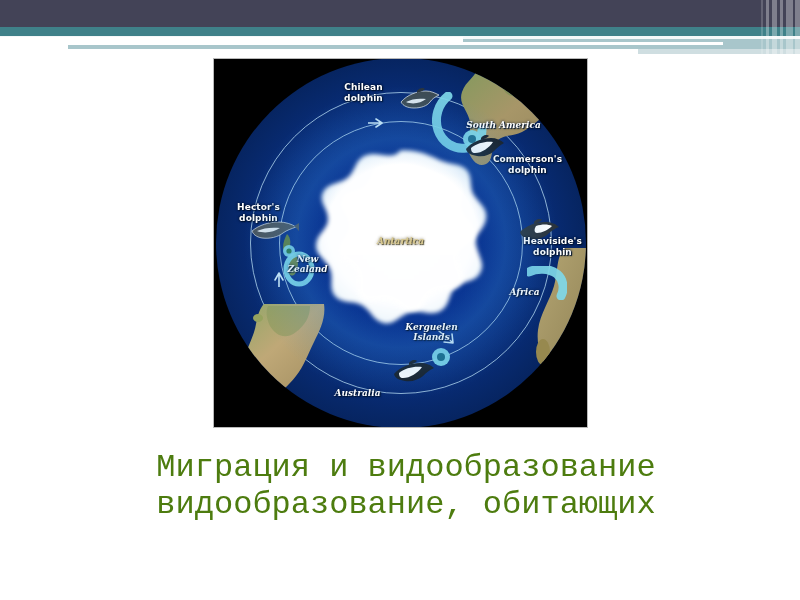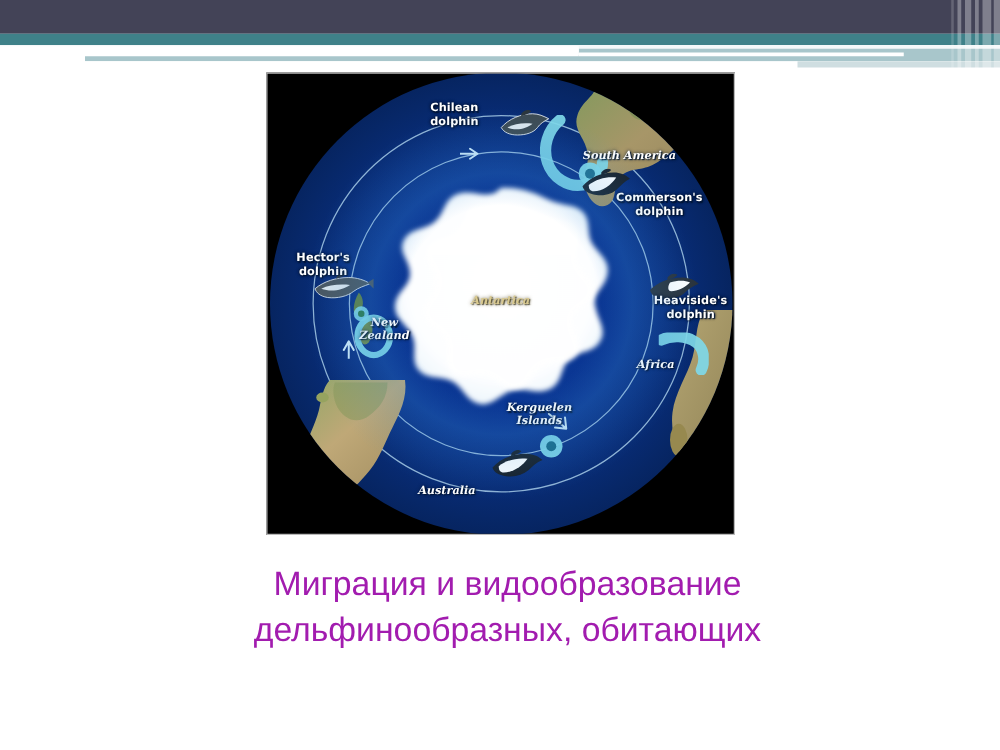--- a/index.html
+++ b/index.html
@@ -210,23 +210,23 @@
   .arrowmark { position: absolute; }
   .arrowmark svg { display: block; }
 
   
   #caption {
     position: absolute;
     left: 70px;
     top: 449px;
     width: 672px;
     text-align: center;
-    color: #a21caf;
-    font-family: Liberation Sans, sans-serif;
-    font-size: 27px;
+    color: #4d7c0f;
+    font-family: Liberation Mono, monospace;
+    font-size: 32px;
     line-height: 37px;
     font-weight: normal;
   }
   #caption .cline { display: block; }
 </style>
 </head>
 <body>
 
 <div id="slide">
 
@@ -468,16 +468,16 @@
       <div class="geolabel" style="left:108px; top:330px; width:68px;">Australia</div>
 
       <div class="geolabel" style="left:182px; top:264px; width:68px;">Kerguelen
 Islands</div>
 
     </div>
   </div>
 
   <div id="caption">
     <span class="cline">Миграция и видообразование</span>
-    <span class="cline">дельфинообразных, обитающих</span>
+    <span class="cline">видообразование, обитающих</span>
   </div>
 
 </div>
 
 </body></html>

